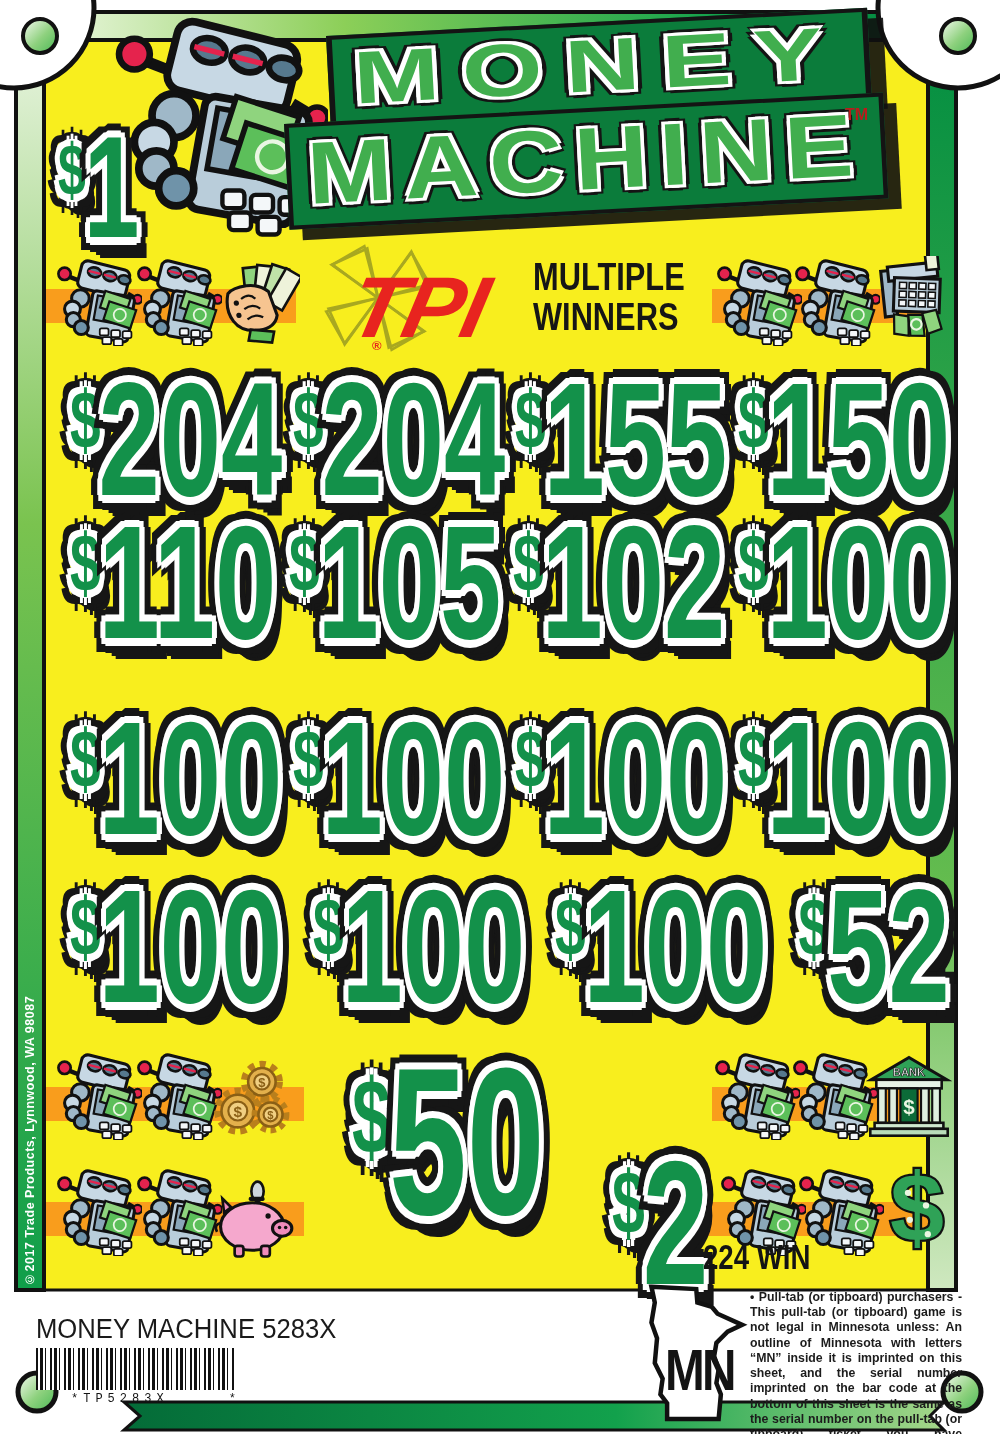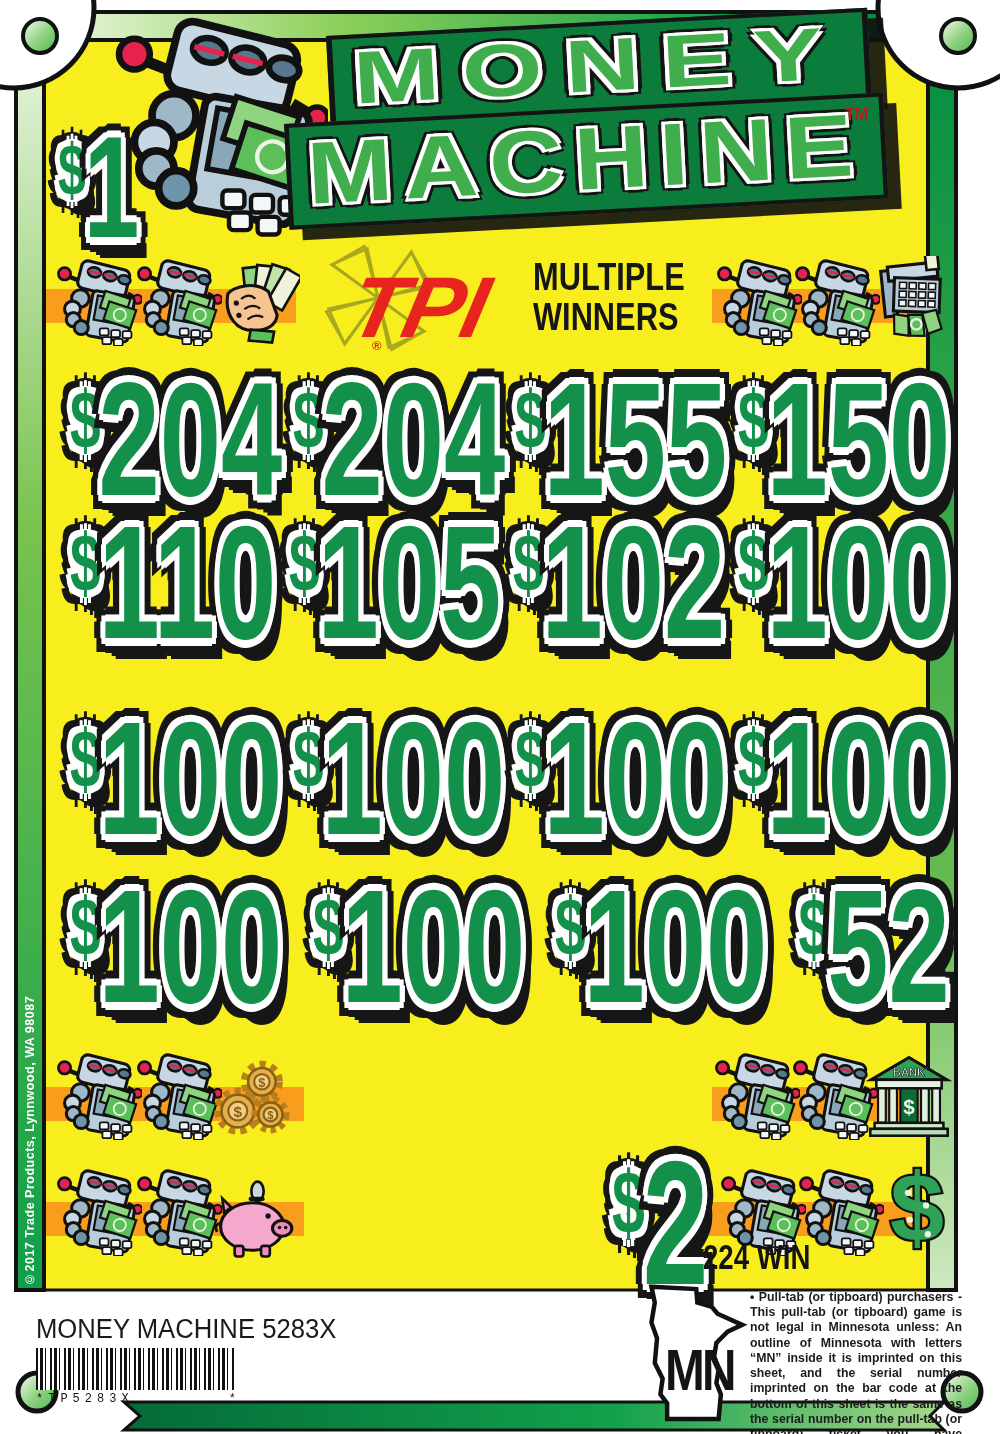--- a/index.html
+++ b/index.html
@@ -48,21 +48,21 @@
     transform:scale(0.92,1.15);transform-origin:left top;}
   #copyright{left:17px;top:938px;width:27px;height:348px;z-index:4;color:#ffffff;font-size:12.5px;
     font-weight:bold;writing-mode:vertical-rl;transform:rotate(180deg);letter-spacing:0.5px;line-height:27px;}
   
   #footer-name{left:36px;top:1314px;z-index:4;font-size:27px;color:#1a1a1a;
     transform:scaleX(0.95);transform-origin:left top;}
   #barcode{left:36px;top:1348px;width:200px;height:42px;z-index:4;background:
     repeating-linear-gradient(90deg,#111 0 2px,#fff 2px 4px,#111 4px 7px,#fff 7px 9px,#111 9px 10px,#fff 10px 14px);}
   #barcode-text{left:36px;top:1392px;width:200px;z-index:4;display:flex;justify-content:space-between;
     font-family:"Liberation Mono",monospace;font-size:12px;color:#141414;}
-  #barcode-text .bt1{letter-spacing:5px;}
+  #barcode-text .bt1{letter-spacing:5px;margin-left:35px;}
   #legal{left:750px;top:1290px;width:212px;z-index:4;font-size:12.3px;line-height:1.24;font-weight:bold;
     color:#1c1c1c;text-align:justify;}
   #mn-box{left:638px;top:1280px;z-index:4;}
 </style>
 </head>
 <body>
 
 <svg style="position:absolute;width:0;height:0;overflow:hidden" aria-hidden="true">
   <defs>
     <symbol id="sym-robot" viewBox="0 0 100 100">
@@ -327,20 +327,21 @@
     <div class="pz"><span class="pd">$</span><span>100</span></div>
     <div class="pz"><span class="pd">$</span><span>100</span></div>
   </div>
   <div class="prize-row" style="top:882px">
     <div class="pz"><span class="pd">$</span><span>100</span></div>
     <div class="pz"><span class="pd">$</span><span>100</span></div>
     <div class="pz"><span class="pd">$</span><span>100</span></div>
     <div class="pz"><span class="pd">$</span><span>52</span></div>
   </div>
 
+  <div class="abs" id="mid-prize"><span class="pz"><span class="pd">$</span><span>50</span></span></div>
   <div class="abs" id="low-prize"><span class="pz"><span class="pd">$</span><span>2</span></span></div>
   <div class="abs" id="win-count">224 WIN</div>
 
   <svg class="ico" style="left:54px;top:1052px;width:88px;height:88px">
       <use href="#sym-robot" width="88" height="88"></use>
     </svg>
   <svg class="ico" style="left:134px;top:1052px;width:88px;height:88px">
       <use href="#sym-robot" width="88" height="88"></use>
     </svg>
   <svg class="ico" style="left:212px;top:1056px;width:86px;height:86px">

